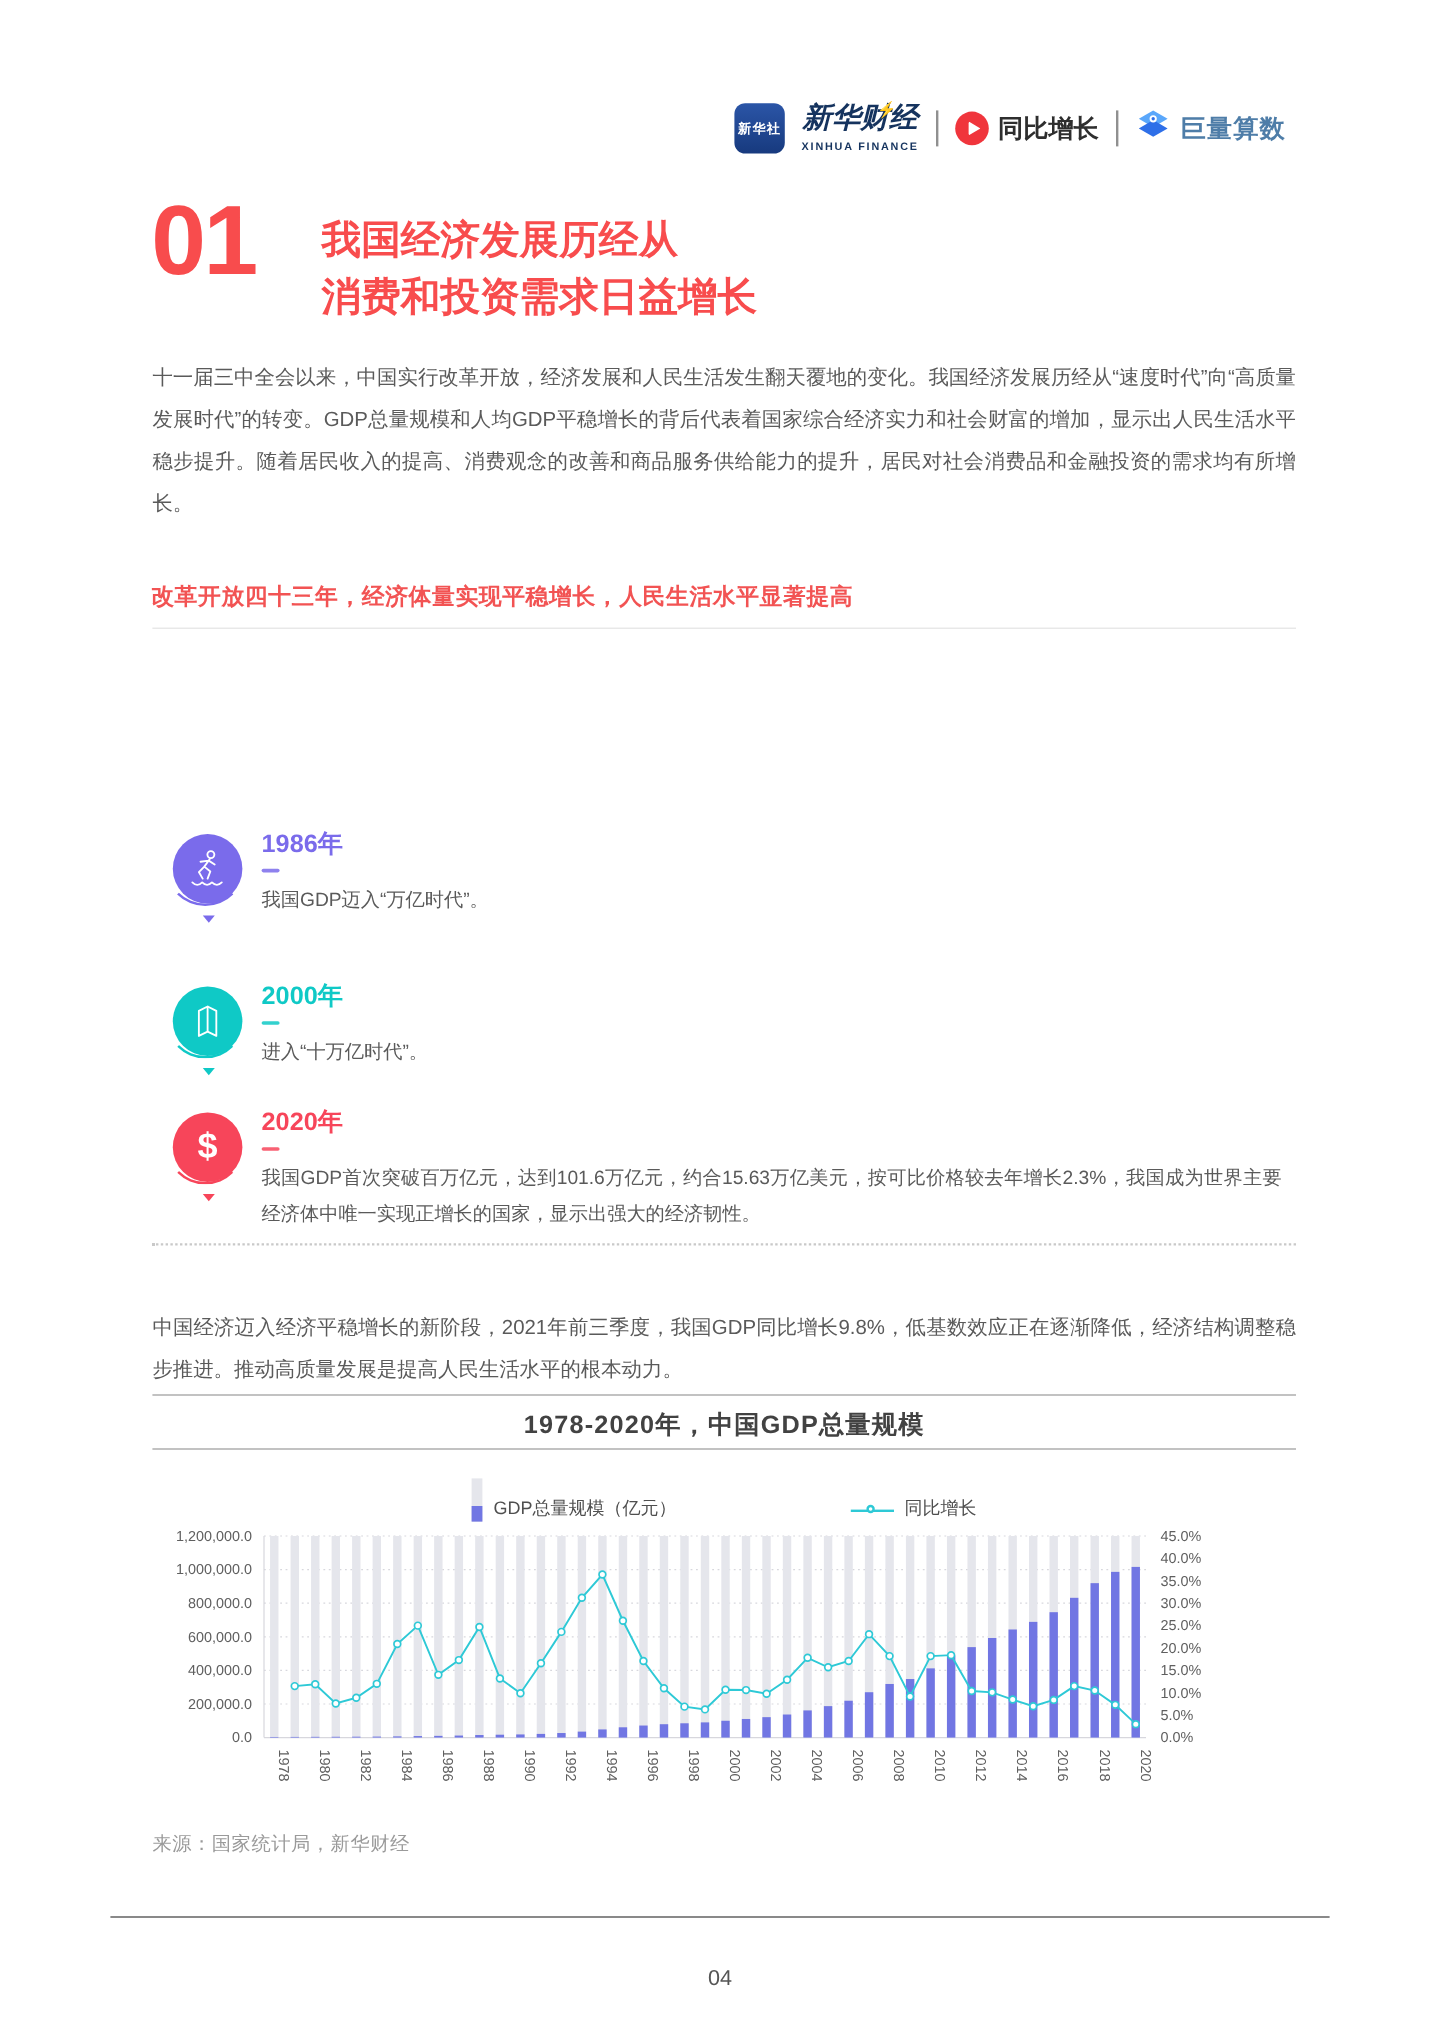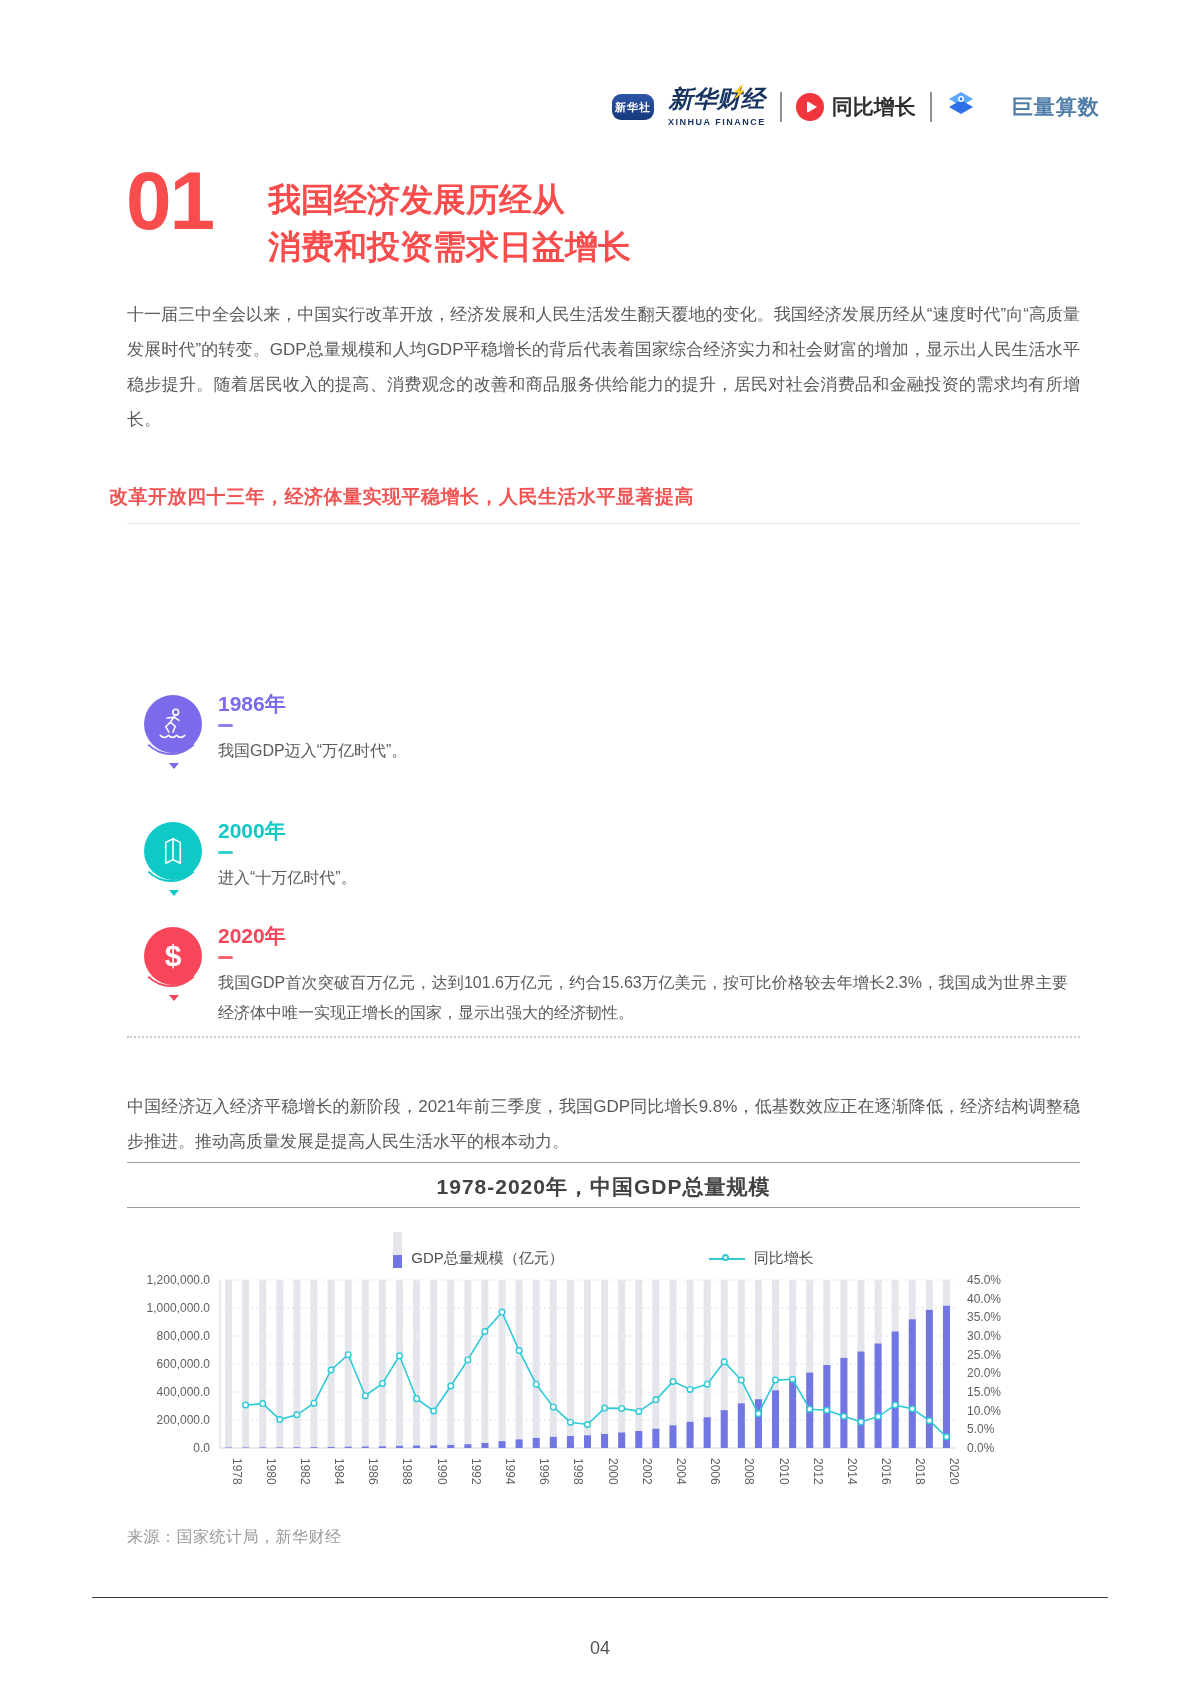--- a/index.html
+++ b/index.html
@@ -1,45 +1,45 @@
 <!DOCTYPE html>
 <html><head>
 <meta charset="utf-8">
 <style>
   * { margin:0; padding:0; box-sizing:border-box; }
   body { background:#fff; font-family:"Liberation Sans", sans-serif; }
   .page { position:relative; width:1200px; height:1685px; background:#ffffff; overflow:hidden; margin:0 auto; }
 
   
   .logos { position:absolute; top:84px; left:612px; display:flex; align-items:center; gap:14px; height:46px; }
-  .xh-icon { width:42px; height:26px; border-radius:9px; background:linear-gradient(180deg,#2b55a7,#173a7e);
+  .xh-icon { width:42px; height:42px; border-radius:9px; background:linear-gradient(180deg,#2b55a7,#173a7e);
              color:#fff; font-size:11px; font-weight:bold; display:flex; align-items:center; justify-content:center;
              letter-spacing:1px; }
   .xh-fin { display:flex; flex-direction:column; align-items:center; line-height:1; position:relative; }
   .xh-fin-cn { font-family:"Liberation Serif", serif; font-weight:bold; font-style:italic; font-size:24px; color:#15335e; }
   .xh-bolt { position:absolute; top:-2px; right:18px; color:#f2a900; font-size:13px; }
   .xh-fin-en { font-size:9px; color:#15335e; letter-spacing:1.5px; margin-top:7px; font-weight:bold; }
   .logo-divider { width:2px; height:30px; background:#555; opacity:.65; }
   .xigua { display:flex; align-items:center; gap:8px; }
   .xg-icon { width:28px; height:28px; border-radius:50%; background:#f0353c; position:relative; }
   .xg-icon::after { content:''; position:absolute; left:11px; top:8px; width:0; height:0;
                     border-left:10px solid #fff; border-top:6px solid transparent; border-bottom:6px solid transparent; border-radius:2px; }
   .xg-label { font-size:21px; font-weight:bold; color:#2e2e2e; }
   .juliang { display:flex; align-items:center; gap:8px; }
-  .jl-label { font-size:21px; font-weight:bold; color:#4e7da8; letter-spacing:1px;margin-left:28px; }
+  .jl-label { font-size:21px; font-weight:bold; color:#4e7da8; letter-spacing:1px; }
 
   
   .sec-num { position:absolute; left:126px; top:160px; font-size:82px; font-weight:800; color:#f84c4d; letter-spacing:-2px; line-height:1; }
   .sec-title { position:absolute; left:268px; top:177px; font-size:33px; font-weight:bold; color:#f84c4d; line-height:1.42; }
 
   
   .para { position:absolute; left:127px; width:953px; font-size:17px; line-height:2.06; color:#5a5a5a; text-align:justify; }
   .para1 { top:297px; }
   .para2 { top:1089px; }
-  .highlight { position:absolute; left:109px; top:484px; font-size:19px; font-weight:bold; color:#f25353; letter-spacing:.5px; }
+  .highlight { position:absolute; left:126px; top:484px; font-size:19px; font-weight:bold; color:#f25353; letter-spacing:.5px; }
   .sep-light { position:absolute; left:127px; top:523px; width:953px; height:1px; background:#e3e3e3; }
 
   
   .tl-item { position:absolute; left:127px; width:953px; }
   .tl-i1 { top:527px; } .tl-i2 { top:693px; } .tl-i3 { top:820px; } .tl-i4 { top:925px; }
   .tl-badge { position:absolute; left:10px; top:0; width:72px; height:78px; }
   .tl-circle { position:absolute; left:7px; top:2px; width:58px; height:58px; border-radius:50%; background:var(--c);
                display:flex; align-items:center; justify-content:center; }
   .tl-ring { position:absolute; left:1px; top:-4px; width:66px; height:66px; border-radius:50%;
              border:2px solid transparent; border-bottom-color:var(--c); }

